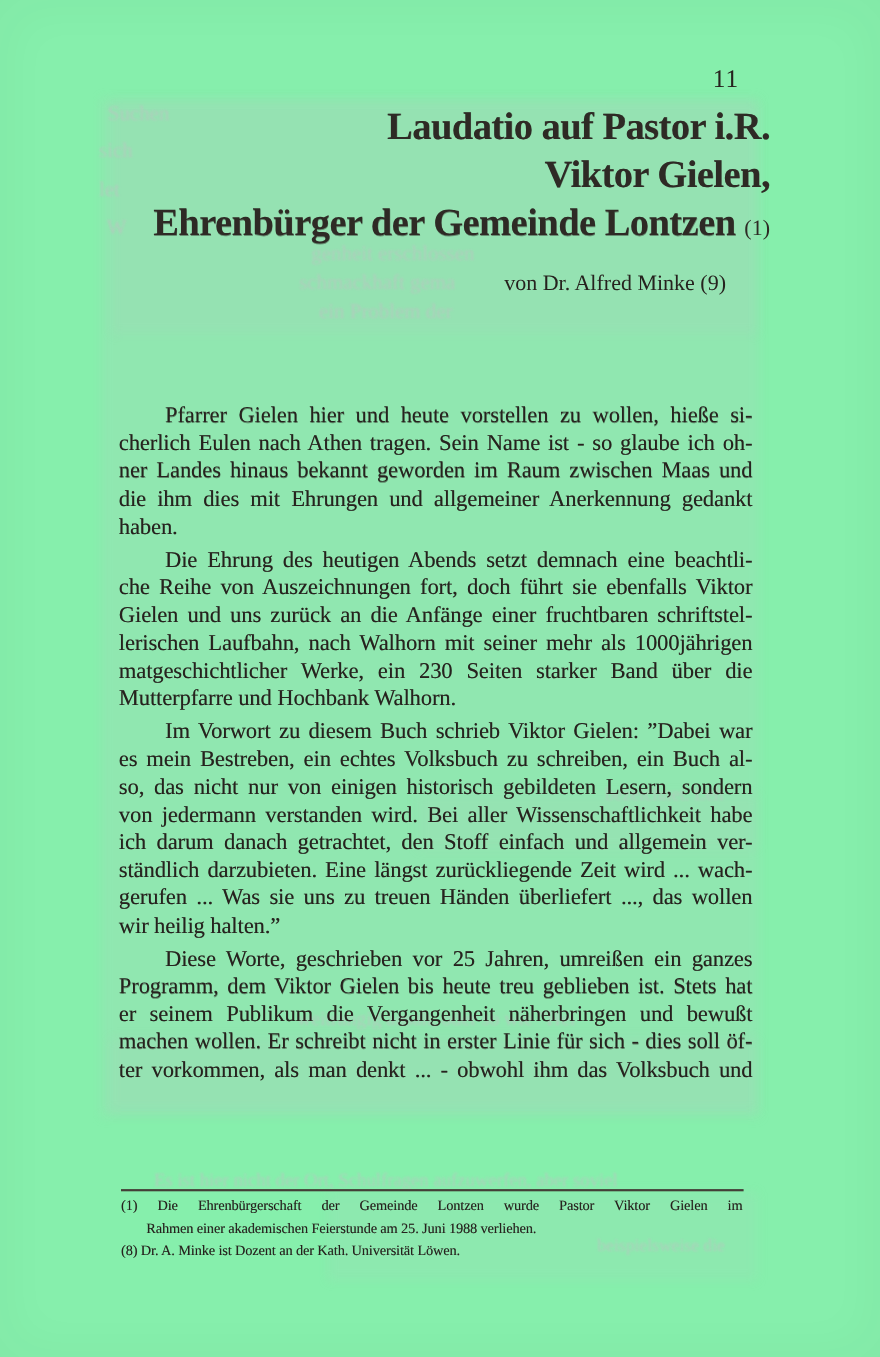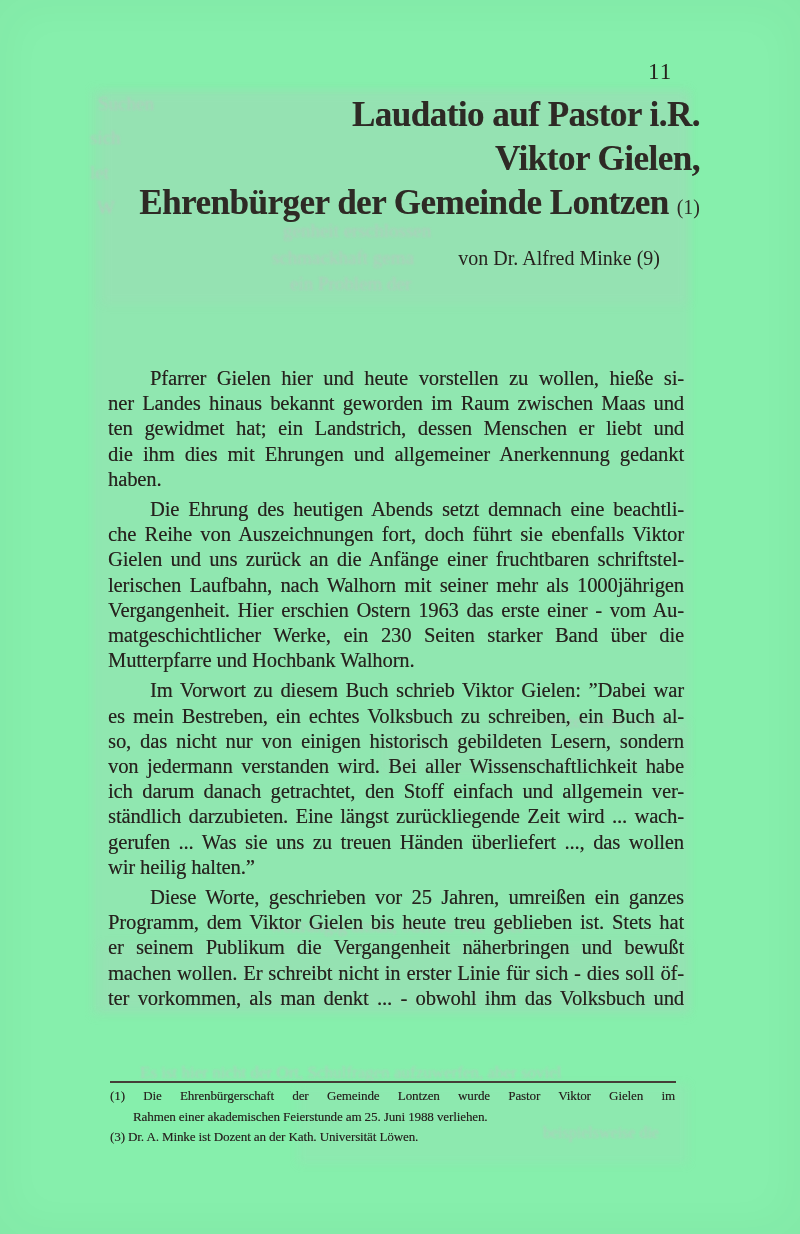--- a/index.html
+++ b/index.html
@@ -116,31 +116,30 @@
       <div>Laudatio auf Pastor i.R.</div>
       <div>Viktor Gielen,</div>
       <div><span>Ehrenbürger der Gemeinde Lontzen</span><span class="tref">(1)</span></div>
     </div>
 
     <div id="byline">von Dr. Alfred Minke (9)</div>
 
     <div id="body-text">
       <div class="para">
         <div class="bl fi">Pfarrer Gielen hier und heute vorstellen zu wollen, hieße si-</div>
+        <div class="bl">cherlich Eulen nach Athen tragen. Sein Name ist - so glaube ich oh-</div>
         <div class="bl">ner Landes hinaus bekannt geworden im Raum zwischen Maas und</div>
-        <div class="bl">ten gewidmet hat; ein Landstrich, dessen Menschen er liebt und</div>
         <div class="bl">die ihm dies mit Ehrungen und allgemeiner Anerkennung gedankt</div>
         <div class="bl pl">haben.</div>
       </div>
       <div class="para">
         <div class="bl fi">Die Ehrung des heutigen Abends setzt demnach eine beachtli-</div>
         <div class="bl">che Reihe von Auszeichnungen fort, doch führt sie ebenfalls Viktor</div>
         <div class="bl">Gielen und uns zurück an die Anfänge einer fruchtbaren schriftstel-</div>
         <div class="bl">lerischen Laufbahn, nach Walhorn mit seiner mehr als 1000jährigen</div>
-        <div class="bl">Vergangenheit. Hier erschien Ostern 1963 das erste einer - vom Au-</div>
         <div class="bl">matgeschichtlicher Werke, ein 230 Seiten starker Band über die</div>
         <div class="bl pl">Mutterpfarre und Hochbank Walhorn.</div>
       </div>
       <div class="para">
         <div class="bl fi">Im Vorwort zu diesem Buch schrieb Viktor Gielen: ”Dabei war</div>
         <div class="bl">es mein Bestreben, ein echtes Volksbuch zu schreiben, ein Buch al-</div>
         <div class="bl">so, das nicht nur von einigen historisch gebildeten Lesern, sondern</div>
         <div class="bl">von jedermann verstanden wird. Bei aller Wissenschaftlichkeit habe</div>
         <div class="bl">ich darum danach getrachtet, den Stoff einfach und allgemein ver-</div>
         <div class="bl">ständlich darzubieten. Eine längst zurückliegende Zeit wird ... wach-</div>
@@ -157,18 +156,18 @@
     </div>
 
     <div id="footnote-rule"></div>
 
     <div id="footnotes">
       <div>
         <div class="fn-line">(1) Die Ehrenbürgerschaft der Gemeinde Lontzen wurde Pastor Viktor Gielen im</div>
         <div class="fn-line fn-cont">Rahmen einer akademischen Feierstunde am 25. Juni 1988 verliehen.</div>
       </div>
       <div>
-        <div class="fn-line fn-left">(3) Dr. A. Minke ist Dozent an der Kath. Universität Löwen.</div>
+        <div class="fn-line fn-left">(8) Dr. A. Minke ist Dozent an der Kath. Universität Löwen.</div>
       </div>
     </div>
 
   </div>
 </div>
 
 </body></html>

